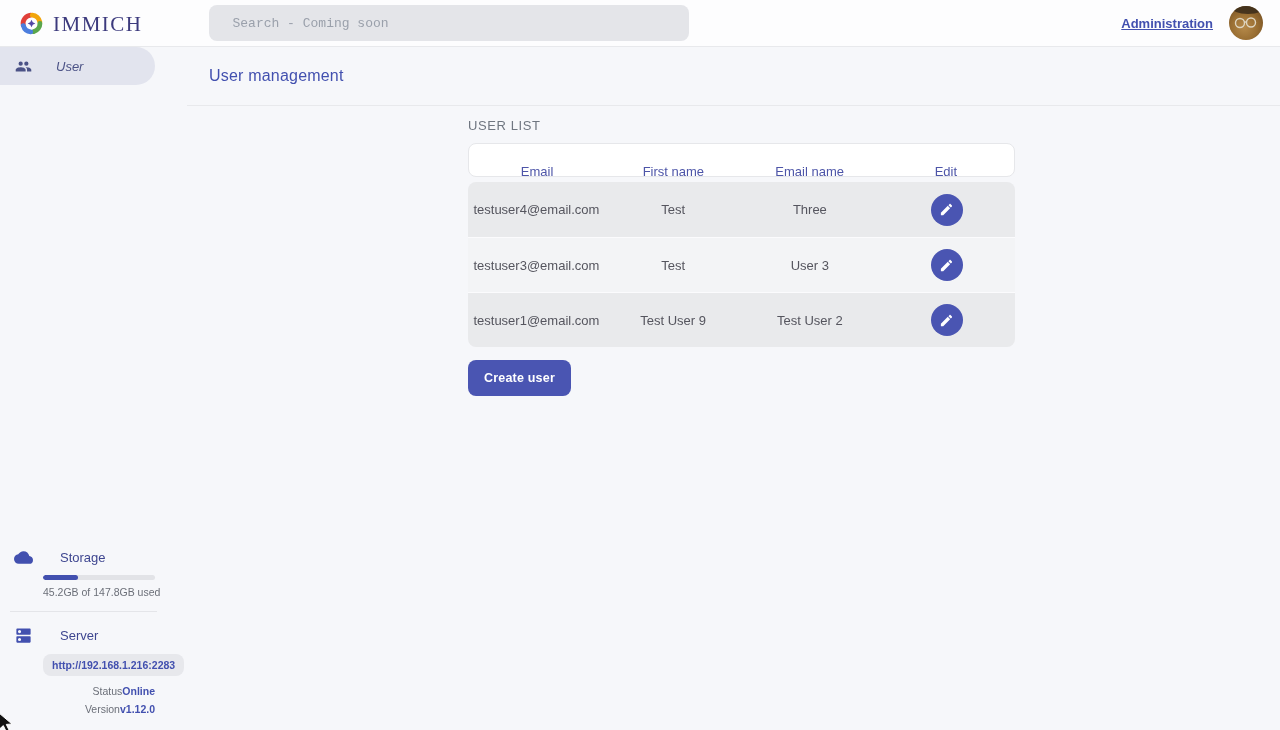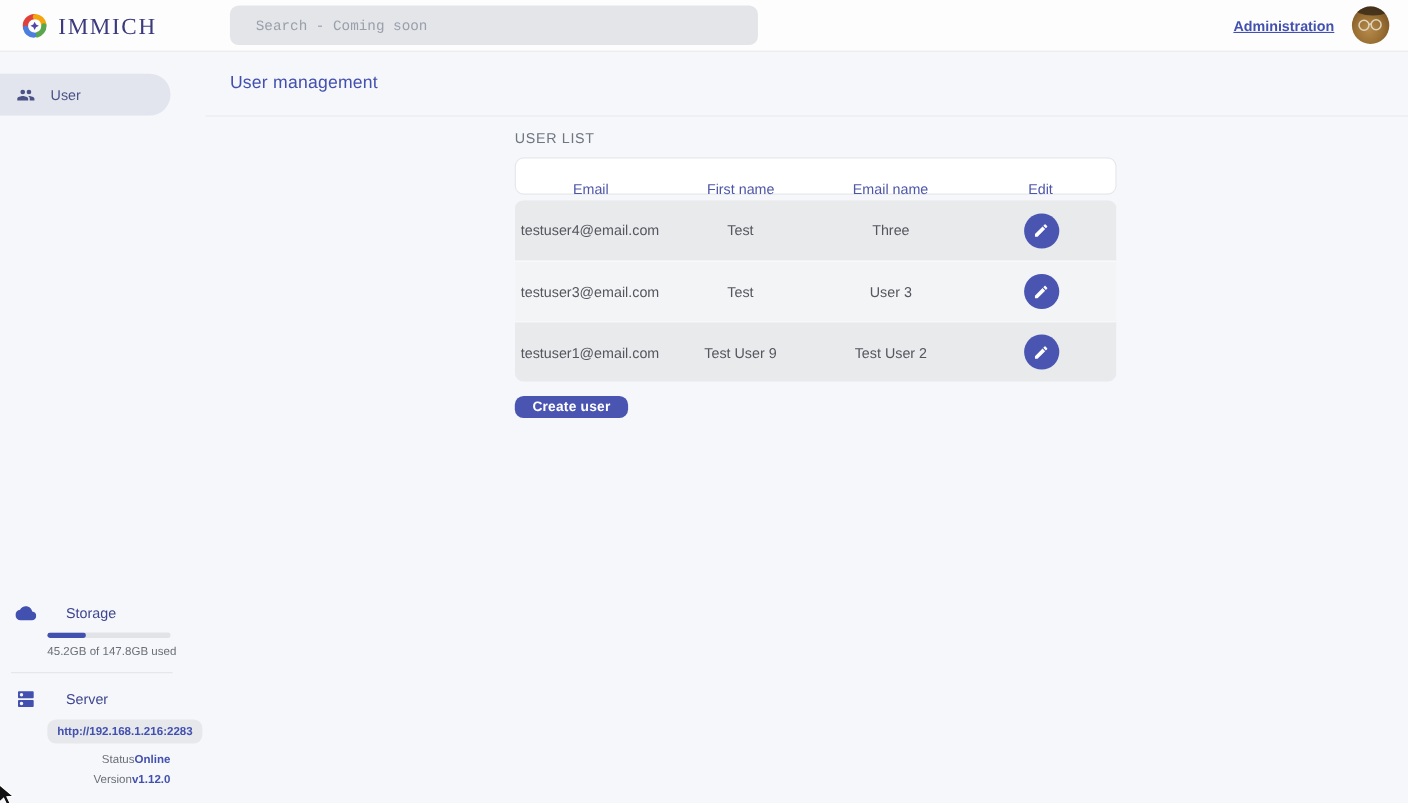--- a/index.html
+++ b/index.html
@@ -34,23 +34,23 @@
   }
   .avatar::before {
     content:""; position:absolute; top:-6px; left:2px; width:34px; height:14px;
     background:#3a2c1a; border-radius:50%; opacity:.85;
   }
   .avatar svg { position:absolute; top:9px; left:3px; }
 
   
   .sidebar { position:absolute; top:47px; left:0; width:171px; height:683px; }
   .side-item {
-    margin-top:20px; width:155px; height:38px; background:#e2e4ee;
-    border-radius:0 19px 19px 0; display:flex; align-items:center; gap:14px;
-    padding-left:15px; cursor:pointer;
+    width:155px; height:38px; background:#e2e4ee;
+    border-radius:0 19px 19px 0; display:flex; align-items:center; gap:24px;
+    padding-left:15px; cursor:pointer;font-style:italic;
   }
   .side-item-label { font-size:13px; color:#4b5286; font-weight:500; }
 
   .side-bottom { position:absolute; bottom:15px; left:0; width:171px; padding:0 14px; }
   .panel-head { display:flex; align-items:center; gap:11px; }
   .panel-title { font-size:13px; font-weight:normal; color:#3e4690;margin-left:16px; }
   .panel-body { margin-left:29px; }
   .progress-track {
     margin-top:8px; width:112px; height:5px; background:#e2e3e7; border-radius:3px; overflow:hidden;
   }
@@ -85,21 +85,21 @@
   .trow.dark { background:#e9eaec; }
   .trow.light { background:#f3f4f6; }
   .trow + .trow { border-top:1px solid #fbfbfd; }
   .td { text-align:center; font-size:13px; color:#55555e; }
   .td-edit { display:flex; justify-content:center; }
   .edit-btn {
     width:32px; height:32px; border-radius:50%; border:none; background:#4a55b2;
     display:flex; align-items:center; justify-content:center; cursor:pointer;
   }
   .create-btn {
-    margin-top:13px; height:20px; padding:0 16px; background:#4a55b2; color:#ffffff;
+    margin-top:13px; height:36px; padding:0 16px; background:#4a55b2; color:#ffffff;
     border:none; border-radius:8px; font-size:12.5px; font-weight:bold; cursor:pointer;
     font-family:"Liberation Sans", sans-serif; letter-spacing:.2px;
   }
 
   .cursor { position:absolute; left:-3px; top:711px; pointer-events:none; }
 </style>
 </head>
 <body>
 
 <div class="navbar">

